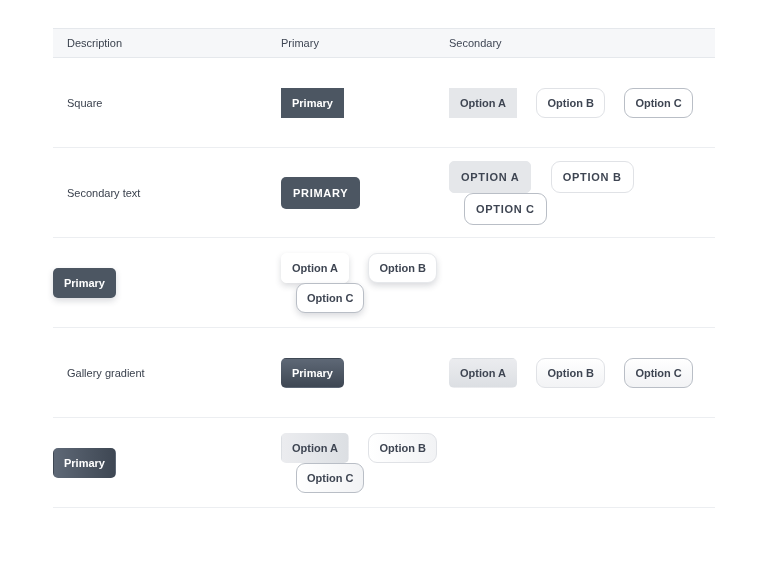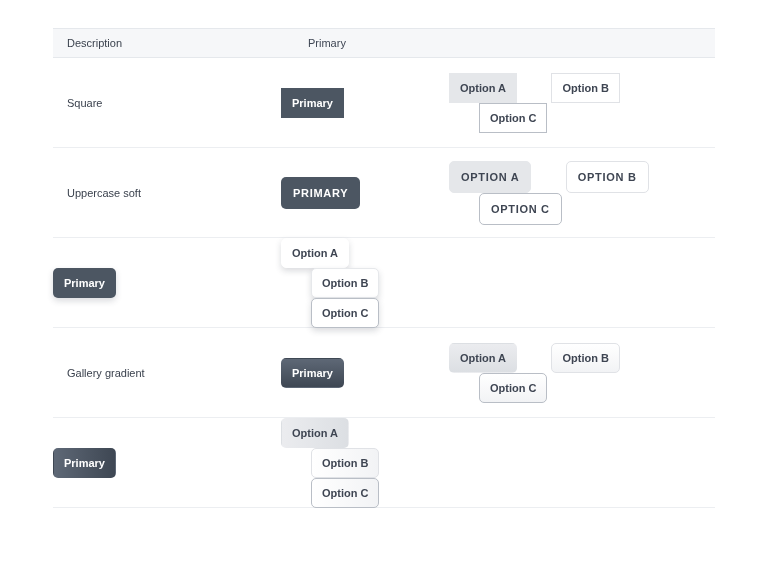--- a/index.html
+++ b/index.html
@@ -5,41 +5,41 @@
   * { margin:0; padding:0; box-sizing:border-box; }
   html,body { width:768px; height:576px; background:#ffffff;
               font-family:"Liberation Sans", sans-serif; }
   .page { padding-top:28px; padding-left:53px; }
   .page-title { font-size:11px; color:#32363e; margin-bottom:8px; padding-left:1px; letter-spacing:0.1px; }
   .gallery-table { width:662px; }
   .thead {
     display:grid; grid-template-columns:228px 168px 1fr; align-items:center;
     height:30px; background:#f6f7f9;
     border-top:1px solid #e5e8ec; border-bottom:1px solid #e5e8ec;
-    font-size:11px; color:#3f4654;gap:27px;
+    font-size:11px; color:#3f4654;
   }
   .thead .cell-desc { padding-left:14px; }
   .trow {
     display:grid; grid-template-columns:228px 168px 1fr; align-items:center;
     height:90px; border-bottom:1px solid #eceef1;
   }
   .cell-desc { padding-left:14px; font-size:11px; color:#3a414d; }
   .btn {
     display:inline-flex; align-items:center; justify-content:center;
     height:30px; padding:0 10px; min-width:56px;
     font-family:inherit; font-size:11px; font-weight:700;
     color:#3e4552; background:#ffffff;
     border:1px solid transparent; border-radius:5px; cursor:pointer;
     white-space:nowrap;
   }
   .btn-primary { background:#4c5662; color:#ffffff; min-width:58px; }
   .btn-a { background:#e5e7ea; border-color:#e5e7ea; }
   .btn-b { border-color:#e0e2e6; }
   .btn-c { border-color:#b9bec6; }
-  .cell-secondary .btn + .btn { margin-left:30px; }
+  .cell-secondary .btn + .btn { margin-left:15px;border-radius:9px; }
 
   
   .v-square .btn { border-radius:0; }
 
   .v-uppercase .btn { text-transform:uppercase; letter-spacing:0.7px; height:32px; padding:0 11px; }
 
   .v-shadow .btn { box-shadow:0 3px 6px rgba(50,56,70,0.18); }
   .v-shadow .btn-a { background:#ffffff; border-color:#ffffff; }
   .v-shadow .btn-b { border-color:#e6e8eb; }
 
@@ -56,36 +56,37 @@
 </head>
 <body>
 
 <div class="page">
 
   <div class="gallery-table">
 
     <div class="thead">
       <div class="cell-desc">Description</div>
       <div>Primary</div>
+      <div>Secondary</div>
     </div>
 
     <div class="trow v-square">
       <div class="cell-desc">Square</div>
       <div class="cell-primary">
         <button class="btn btn-primary">Primary</button>
       </div>
       <div class="cell-secondary">
         <button class="btn btn-a">Option A</button>
         <button class="btn btn-b">Option B</button>
         <button class="btn btn-c">Option C</button>
       </div>
     </div>
 
     <div class="trow v-uppercase">
-      <div class="cell-desc">Uppercase soft</div>
+      <div class="cell-desc">Secondary text</div>
       <div class="cell-primary">
         <button class="btn btn-primary">PRIMARY</button>
       </div>
       <div class="cell-secondary">
         <button class="btn btn-a">OPTION A</button>
         <button class="btn btn-b">OPTION B</button>
         <button class="btn btn-c">OPTION C</button>
       </div>
     </div>
 

